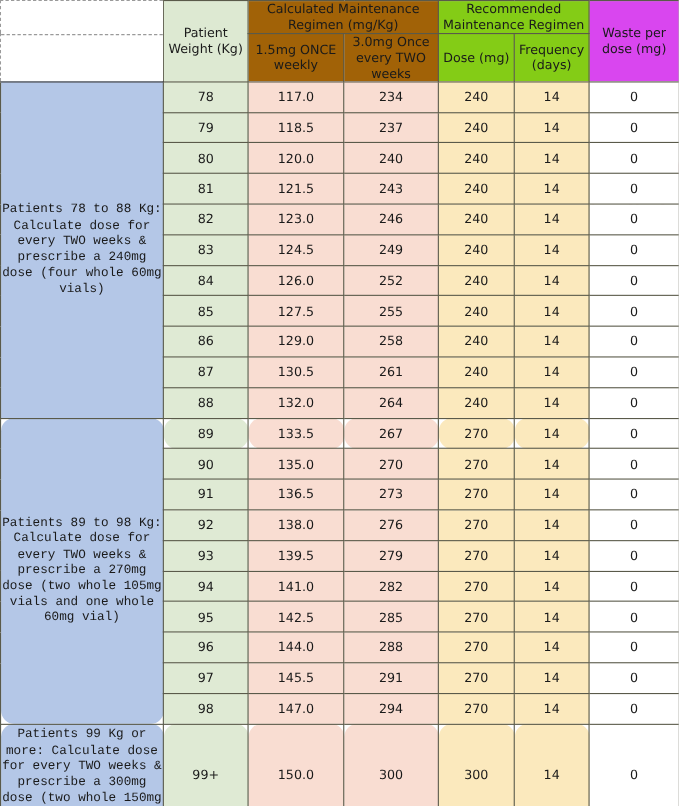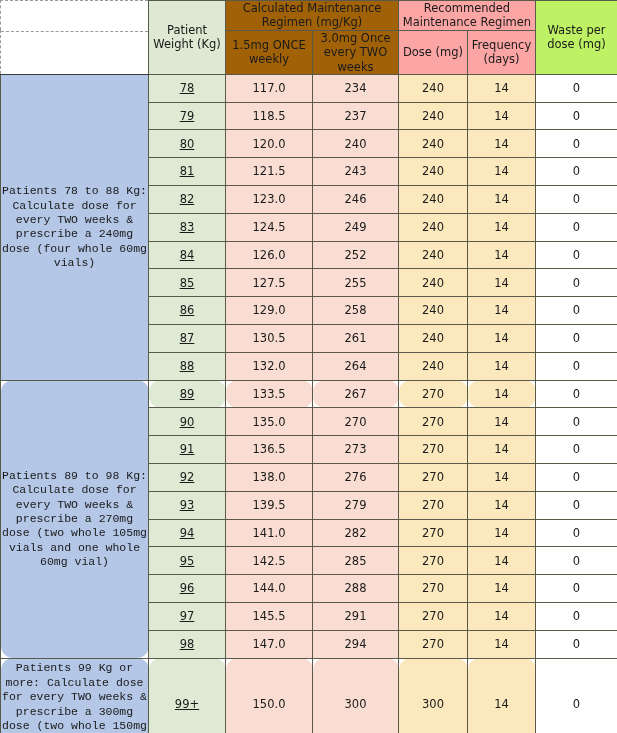--- a/index.html
+++ b/index.html
@@ -69,41 +69,41 @@
     background: #dde9d2;
     font-size: 11.5px;
     padding: 2px 3px;
   }
   .hdr-peach {
     background: #a16207;
     font-size: 11.5px;
     padding: 2px 3px;
   }
   .hdr-yellow {
-    background: #fca5a5;
+    background: #84cc16;
     font-size: 11.5px;
     padding: 2px 3px;
   }
   .hdr-white {
-    background: #bef264;
+    background: #d946ef;
     font-size: 11.5px;
     padding: 2px 3px;
   }
 
   
   .c-blue {
     background: #b4c7e7;
     text-align: left;
     vertical-align: middle;
     padding: 4px 8px 4px 8px;
     font-size: 11.5px;
     line-height: 1.32;
     font-family: Liberation Mono, monospace;
   }
-  .c-green { background: #dfead4; text-decoration: underline; }
+  .c-green { background: #dfead4; }
   .c-peach { background: #f9ddd2; }
   .c-yellow { background: #fbe9bd; }
   .c-white { background: #ffffff; }
 
   .row-data td { height: 26.8px; }
   .row-last td { height: 92px; }
   .thick-top td { border-top: 2px solid #3a3a3a; border-radius: 12px; }
 
   
   .watermark {

